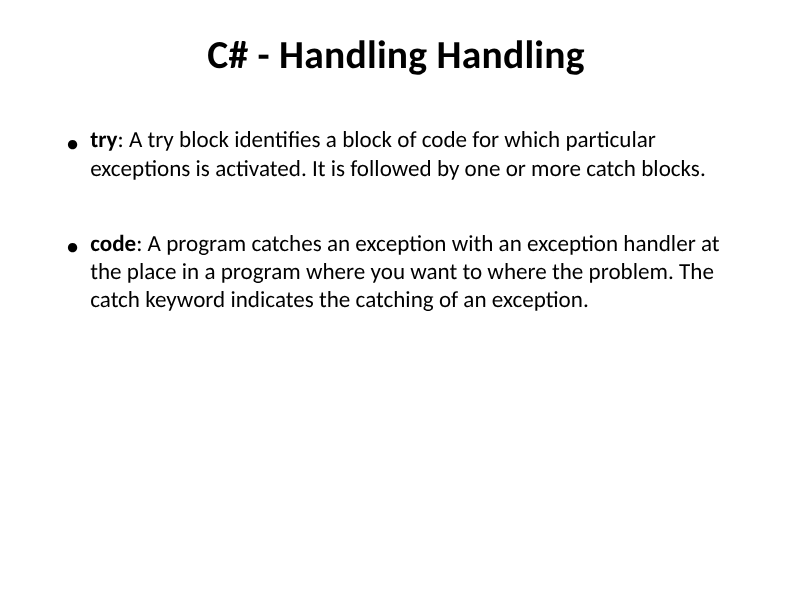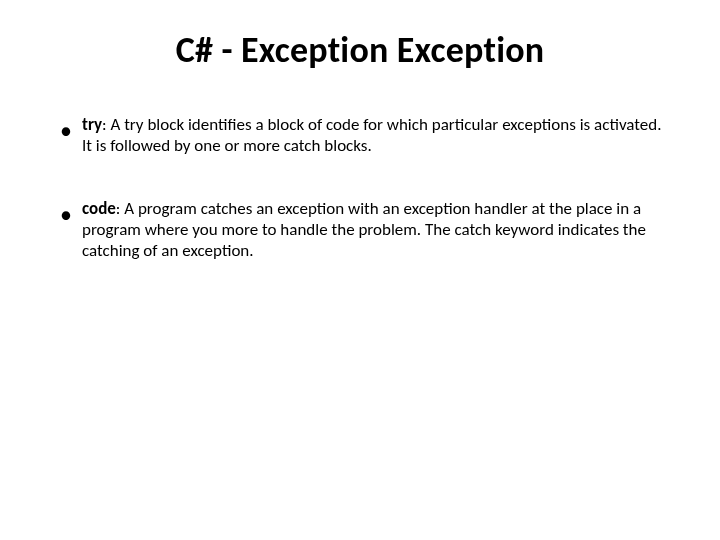--- a/index.html
+++ b/index.html
@@ -24,21 +24,21 @@
     margin: 0 0 40px 0;
     letter-spacing: 0.2px;
   }
   ul.body {
     list-style: none;
     margin: 0;
     padding: 0 4px 0 8px;
   }
   ul.body > li {
     position: relative;
-    font-size: 17px;
+    font-size: 21px;
     line-height: 1.22;
     padding-left: 26px;
     margin-bottom: 4px;
     margin-top: 43px;
   }
   ul.body > li::before {
     content: "•";
     position: absolute;
     left: 4px;
     top: 0;
@@ -46,23 +46,23 @@
     line-height: 1.3;
   }
   .kw {
     font-weight: 700;
   }
 </style>
 </head>
 <body>
 
 <div class="slide">
-  <h1 class="title">C# - Exception Exception</h1>
+  <h1 class="title">C# - Handling Handling</h1>
 
   <ul class="body">
     <li>
       <span class="kw">try</span><span>: A try block identifies a block of code for which particular exceptions is activated. It is followed by one or more catch blocks.</span>
     </li>
     <li>
-      <span class="kw">code</span><span>: A program catches an exception with an exception handler at the place in a program where you more to handle the problem. The catch keyword indicates the catching of an exception.</span>
+      <span class="kw">code</span><span>: A program catches an exception with an exception handler at the place in a program where you want to where the problem. The catch keyword indicates the catching of an exception.</span>
     </li>
   </ul>
 </div>
 
 </body></html>

